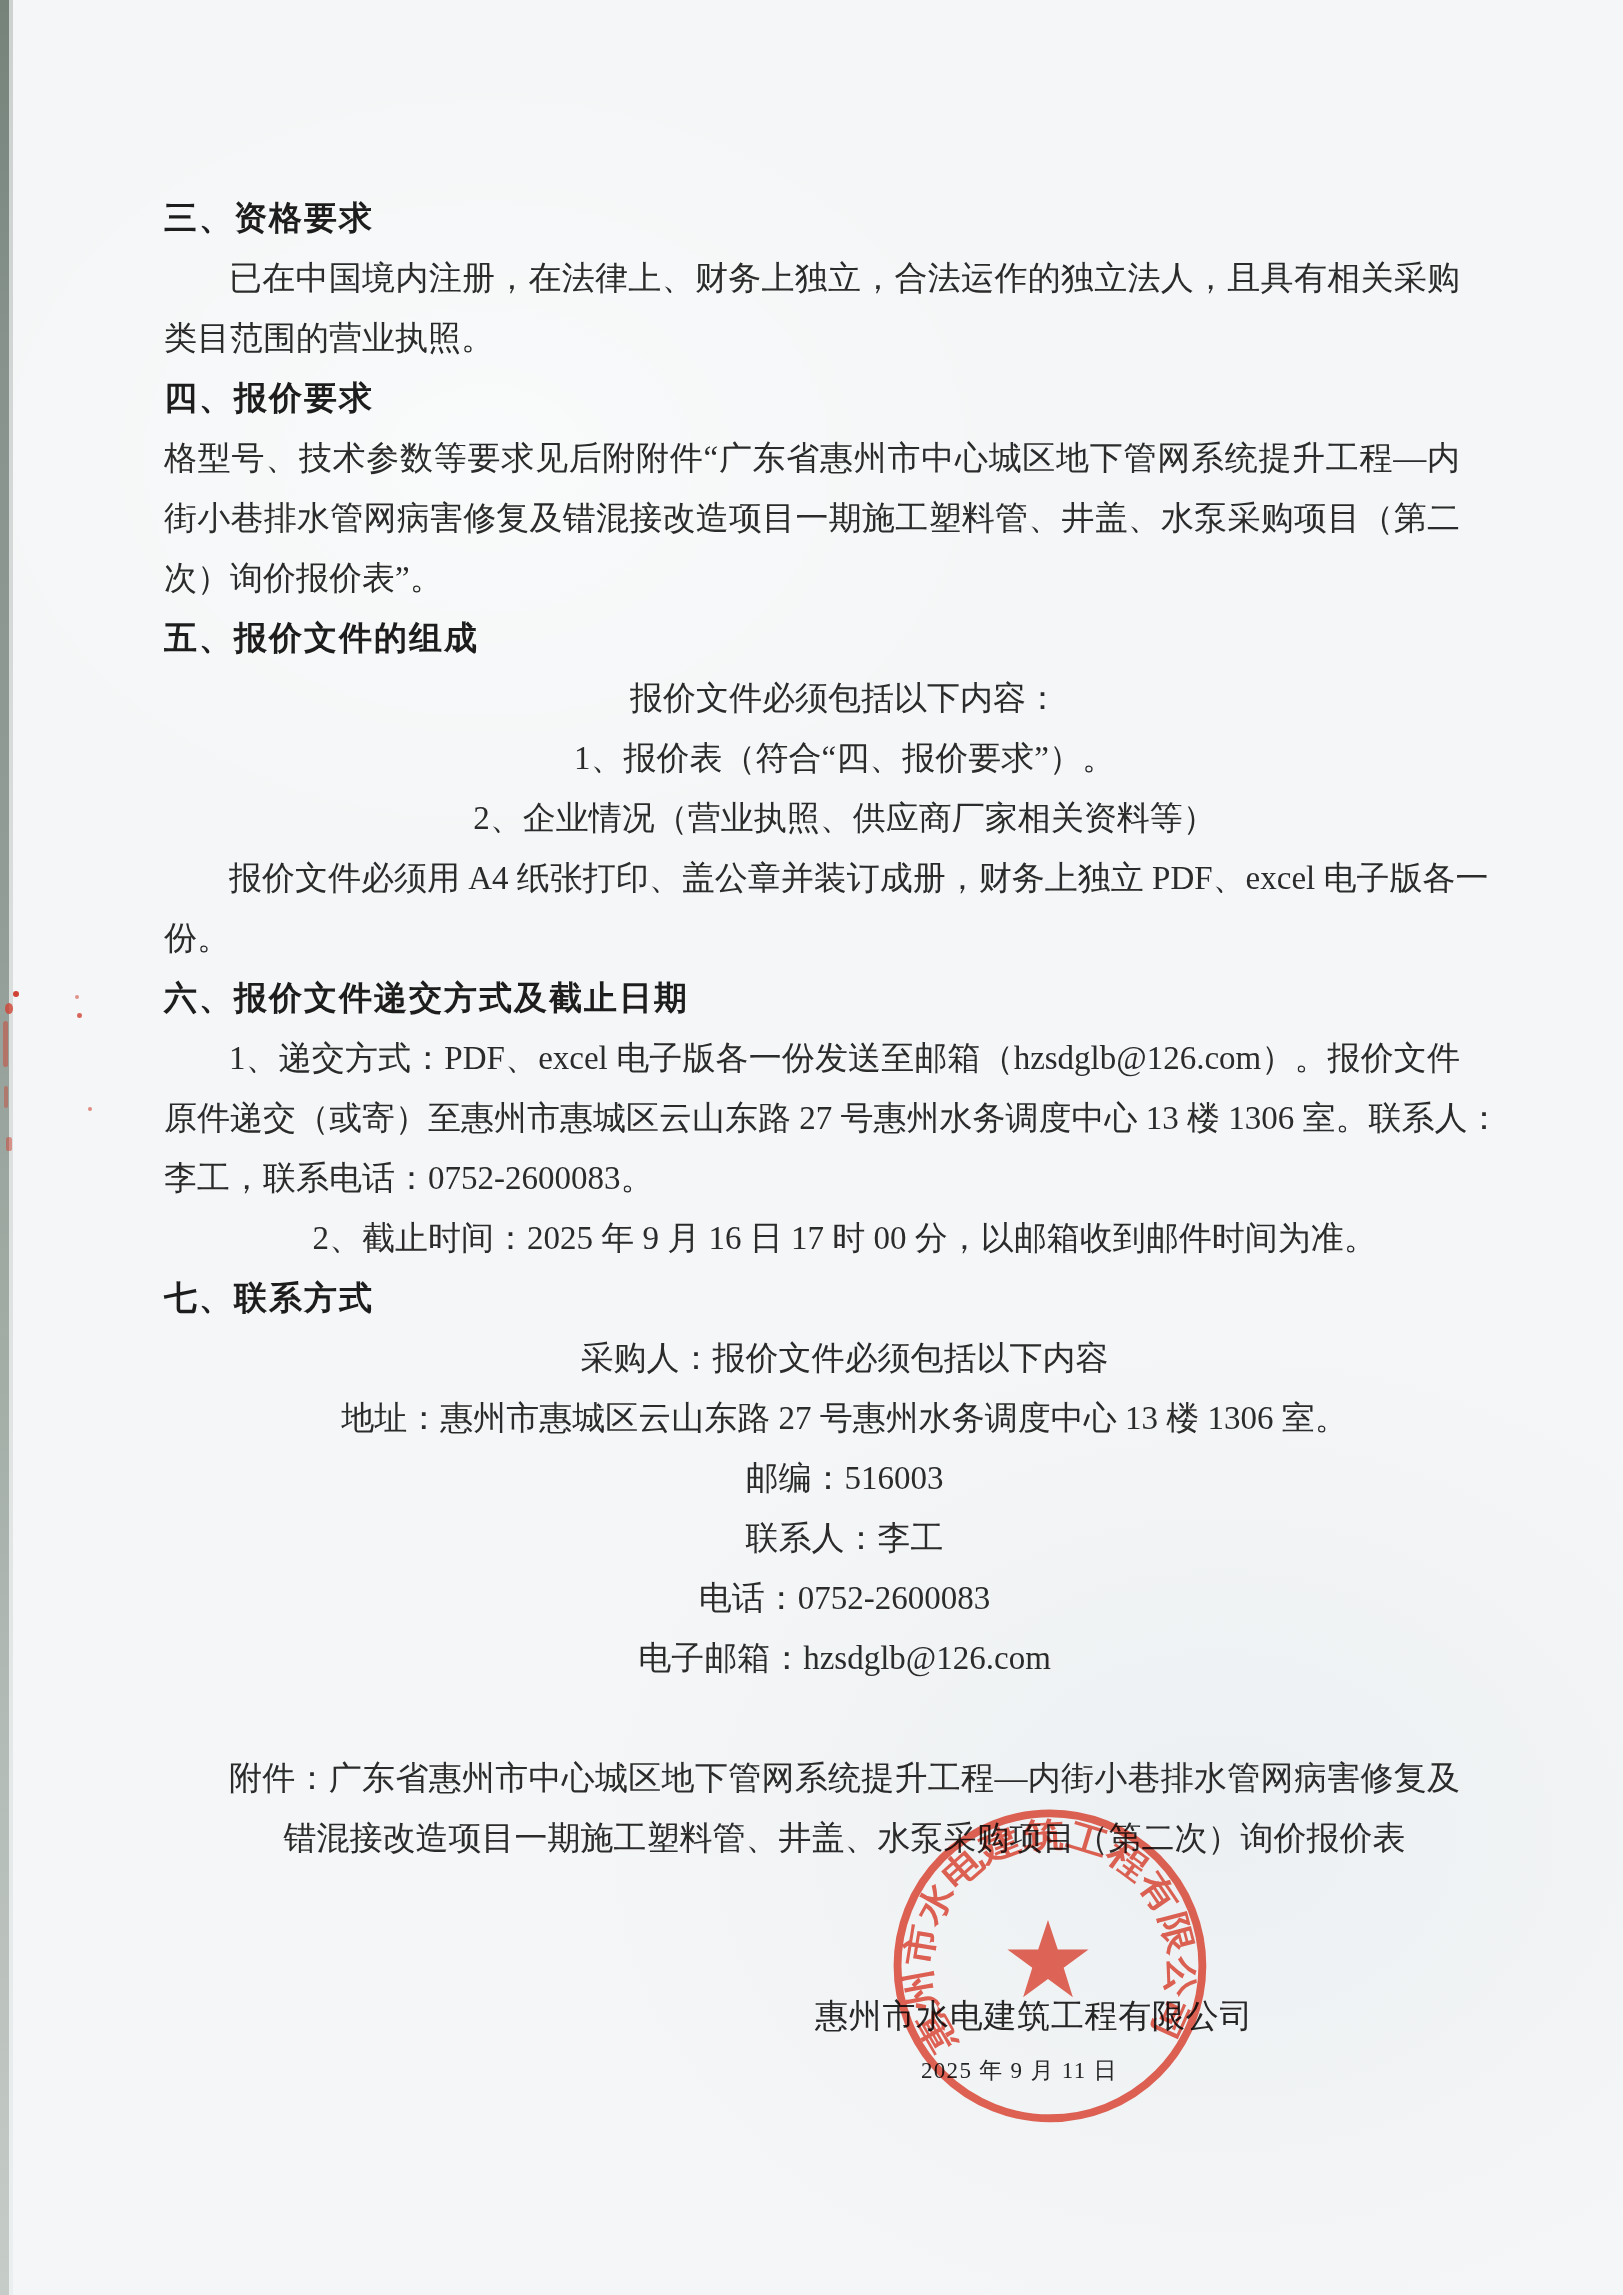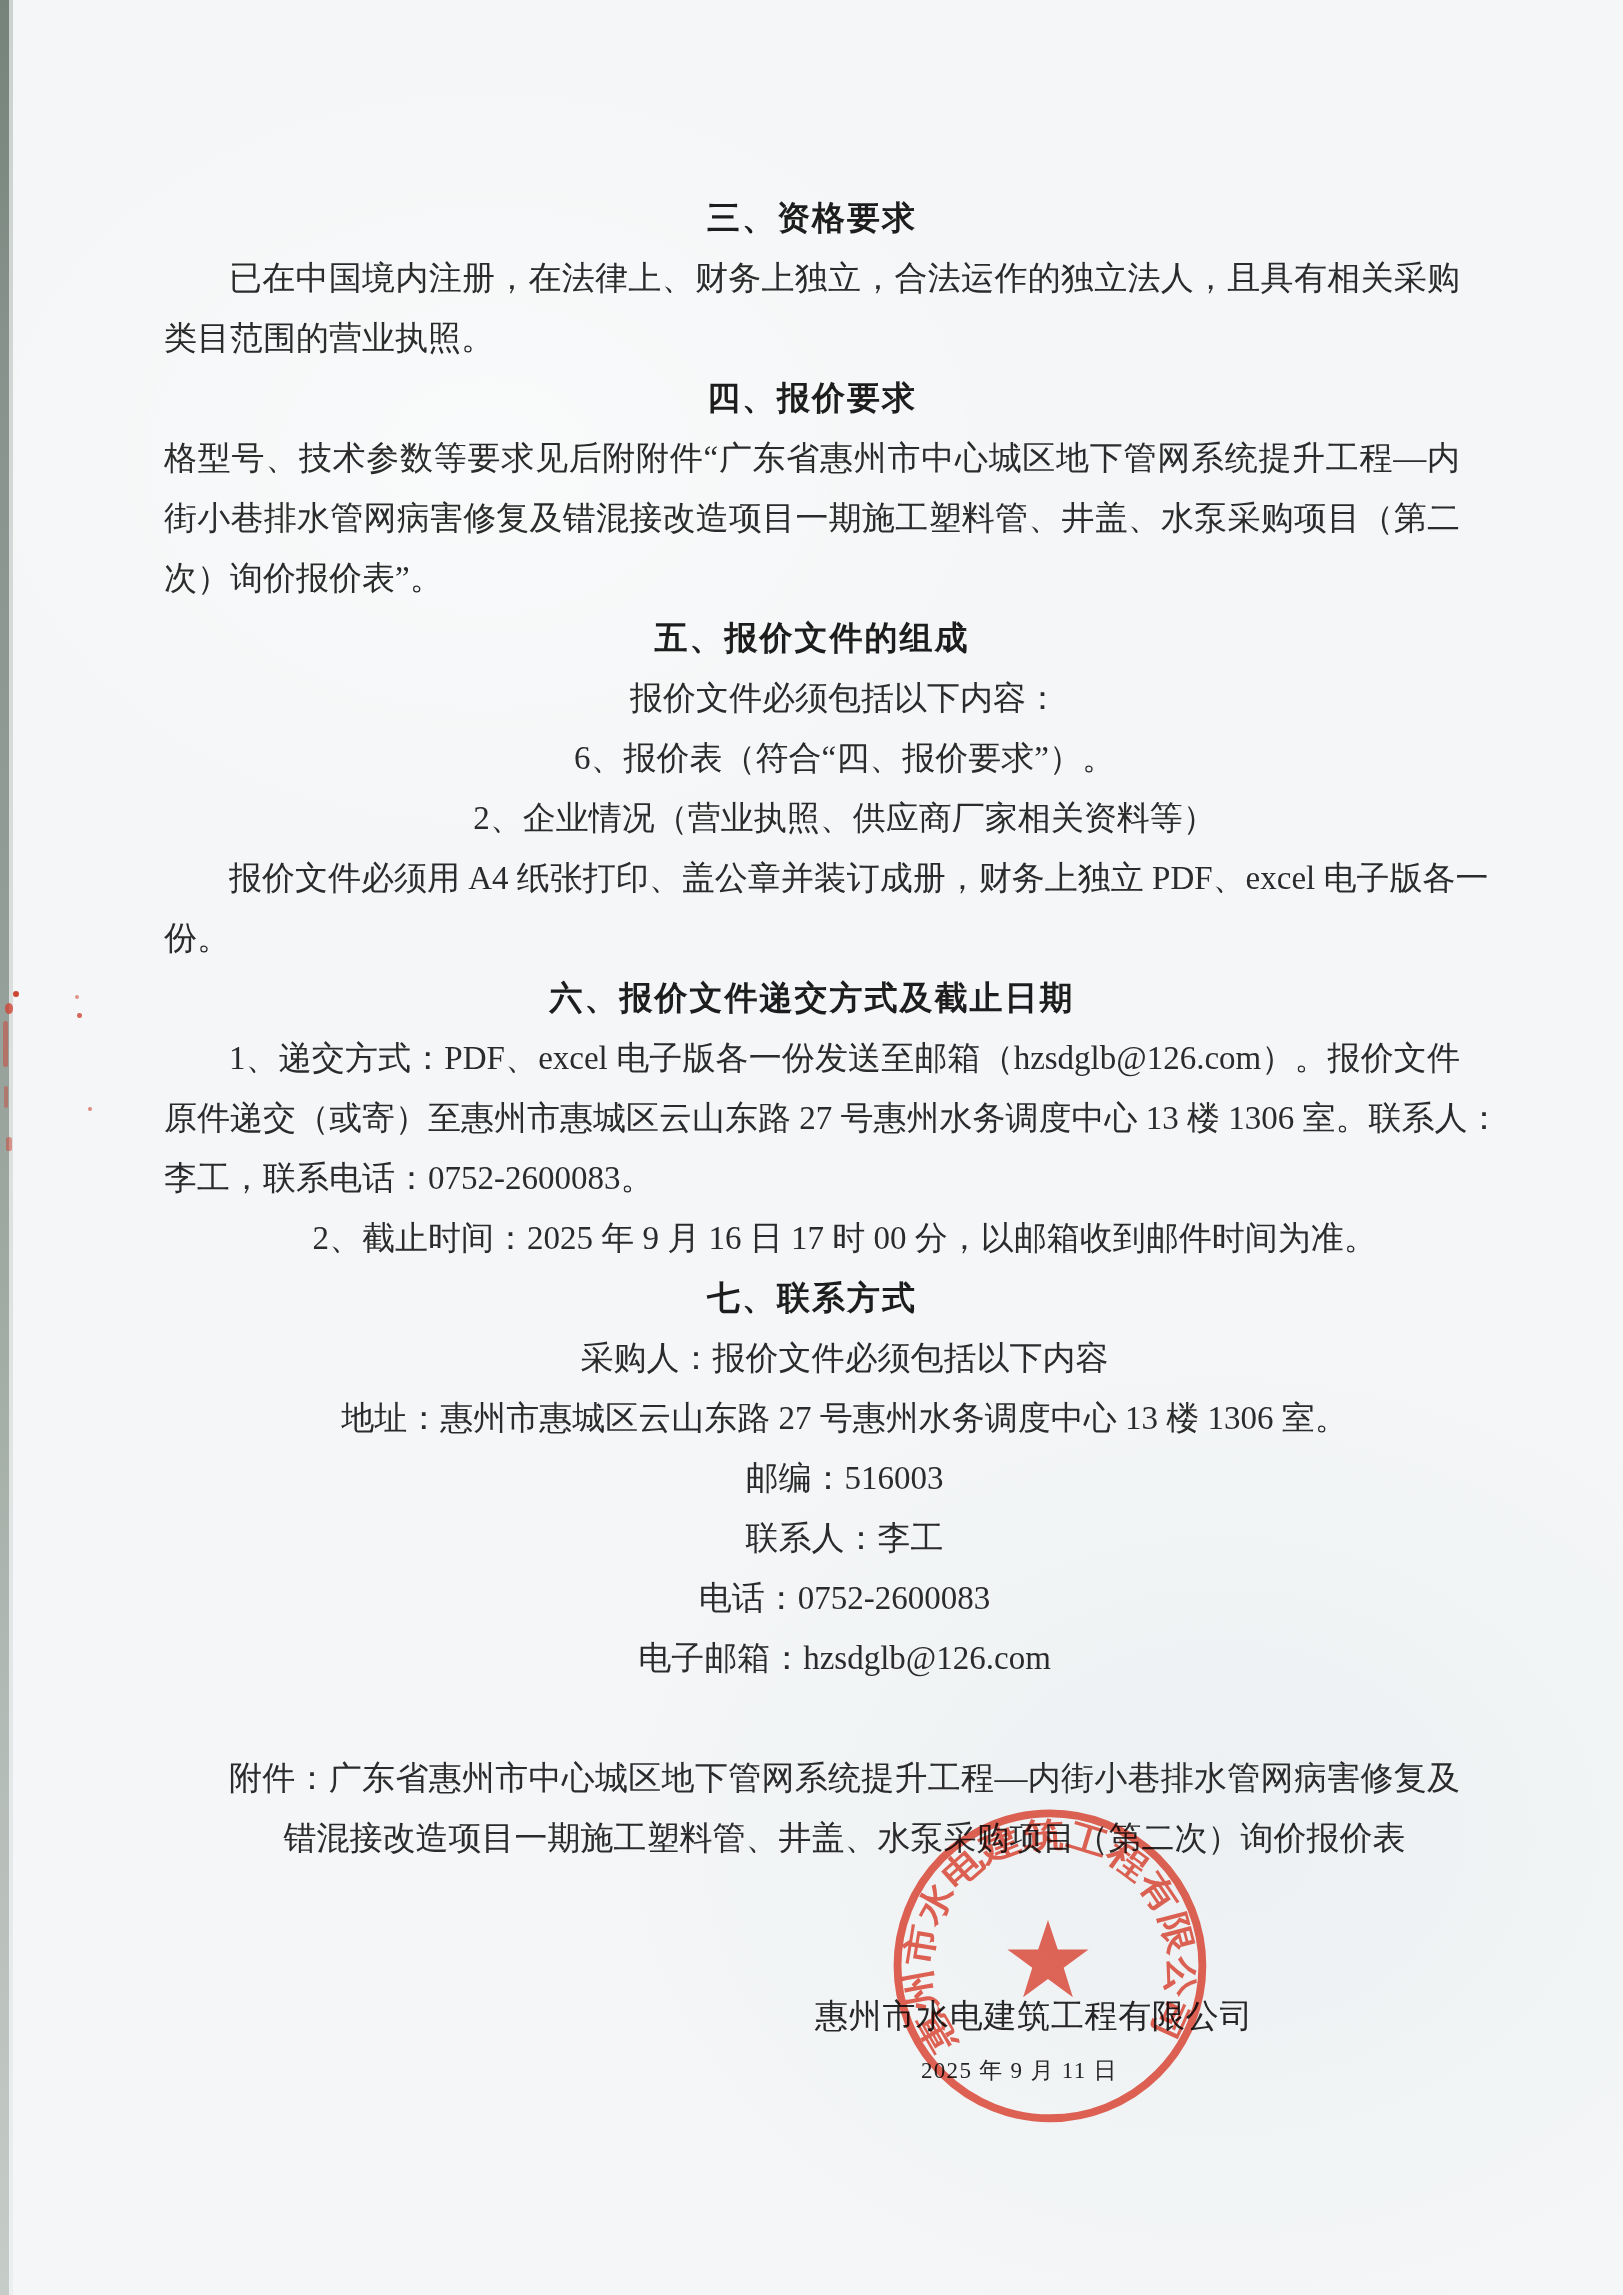--- a/index.html
+++ b/index.html
@@ -24,21 +24,21 @@
   }
   
   .speck{position:absolute;border-radius:50%;background:#cf4434;}
   
   .textblock{position:absolute;left:164px;top:188px;width:1296px;
     font-size:33px;line-height:60px;}
   .line{min-height:60px;white-space:nowrap;}
   .line.ind{text-indent:65px;text-align:center;}
   .line.j{text-align:justify;text-align-last:justify;}
   .line.h{font-family:Liberation Serif, serif;
-    font-weight:600;color:#1d1d1d;letter-spacing:2px;text-align:center;}
+    font-weight:600;color:#1d1d1d;letter-spacing:2px;}
   .line.blank{min-height:60px;}
   
   .sig-company{position:absolute;left:815px;top:1994px;font-size:33px;
     letter-spacing:0.7px;color:#262626;white-space:nowrap;}
   .sig-date{position:absolute;left:921px;top:2055px;font-size:23px;
     letter-spacing:1.3px;color:#262626;white-space:nowrap;}
   
   .seal-svg{position:absolute;left:0;top:0;width:1623px;height:2295px;
     pointer-events:none;mix-blend-mode:multiply;opacity:.92;}
 </style>
@@ -61,21 +61,21 @@
   <div class="textblock">
       <div class="line h">三、资格要求</div>
       <div class="line ind j">已在中国境内注册，在法律上、财务上独立，合法运作的独立法人，且具有相关采购</div>
       <div class="line">类目范围的营业执照。</div>
       <div class="line h">四、报价要求</div>
       <div class="line j">格型号、技术参数等要求见后附附件“广东省惠州市中心城区地下管网系统提升工程—内</div>
       <div class="line j">街小巷排水管网病害修复及错混接改造项目一期施工塑料管、井盖、水泵采购项目（第二</div>
       <div class="line">次）询价报价表”。</div>
       <div class="line h">五、报价文件的组成</div>
       <div class="line ind">报价文件必须包括以下内容：</div>
-      <div class="line ind">6、报价表（符合“四、报价要求”）。</div>
+      <div class="line ind">1、报价表（符合“四、报价要求”）。</div>
       <div class="line ind">2、企业情况（营业执照、供应商厂家相关资料等）</div>
       <div class="line ind j">报价文件必须用 A4 纸张打印、盖公章并装订成册，财务上独立 PDF、excel 电子版各一</div>
       <div class="line">份。</div>
       <div class="line h">六、报价文件递交方式及截止日期</div>
       <div class="line ind j">1、递交方式：PDF、excel 电子版各一份发送至邮箱（hzsdglb@126.com）。报价文件</div>
       <div class="line j">原件递交（或寄）至惠州市惠城区云山东路 27 号惠州水务调度中心 13 楼 1306 室。联系人：</div>
       <div class="line">李工，联系电话：0752-2600083。</div>
       <div class="line ind">2、截止时间：2025 年 9 月 16 日 17 时 00 分，以邮箱收到邮件时间为准。</div>
       <div class="line h">七、联系方式</div>
       <div class="line ind">采购人：报价文件必须包括以下内容</div>

